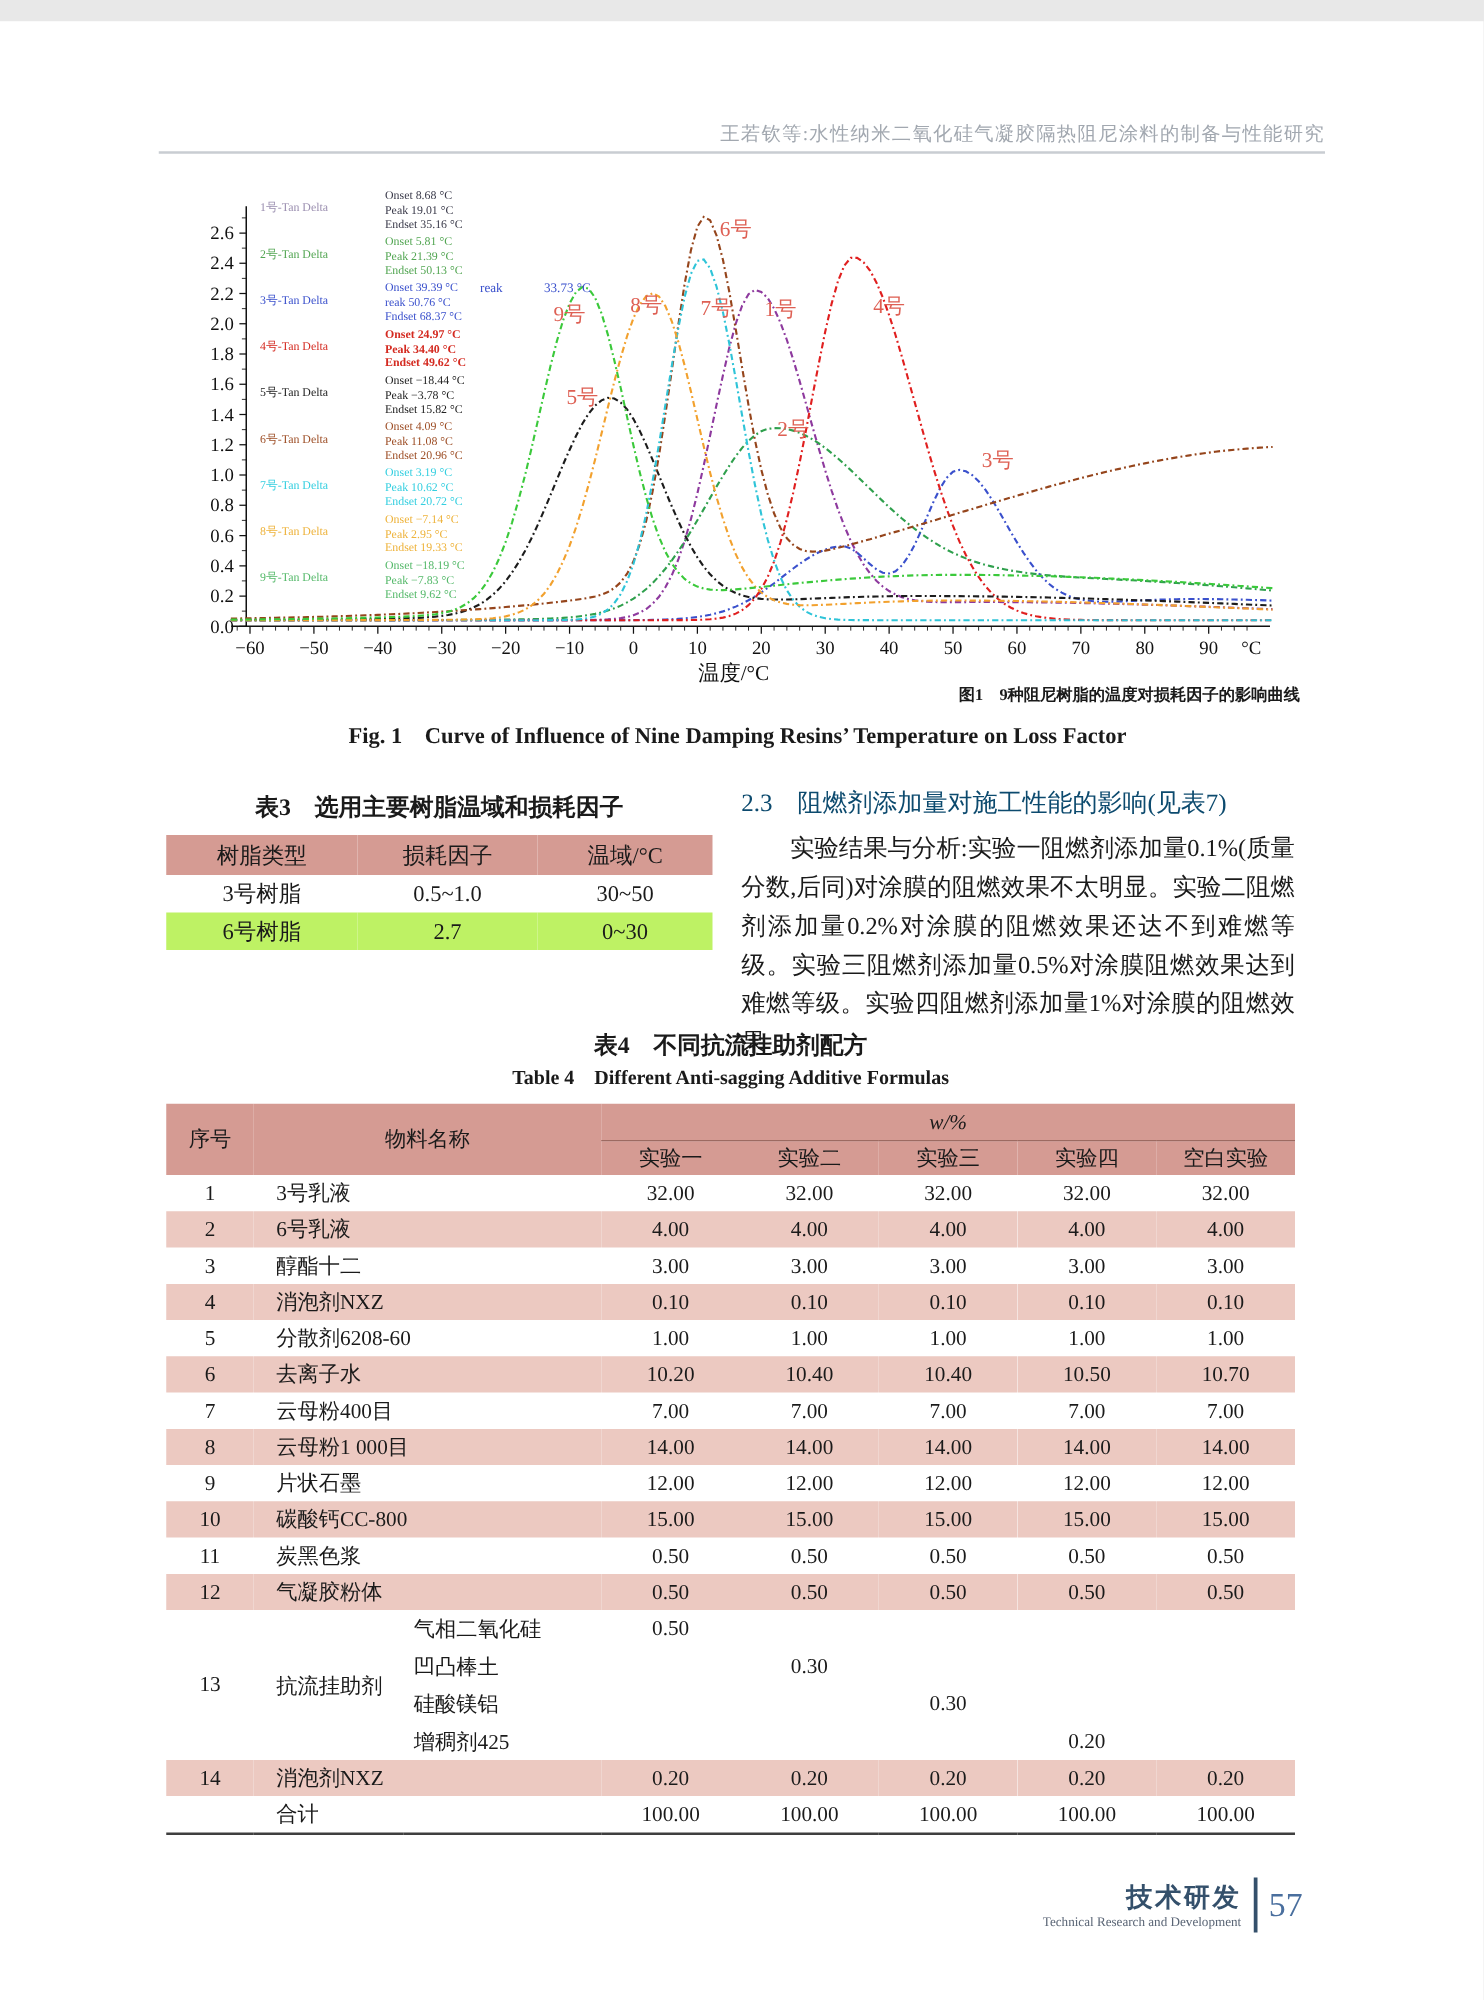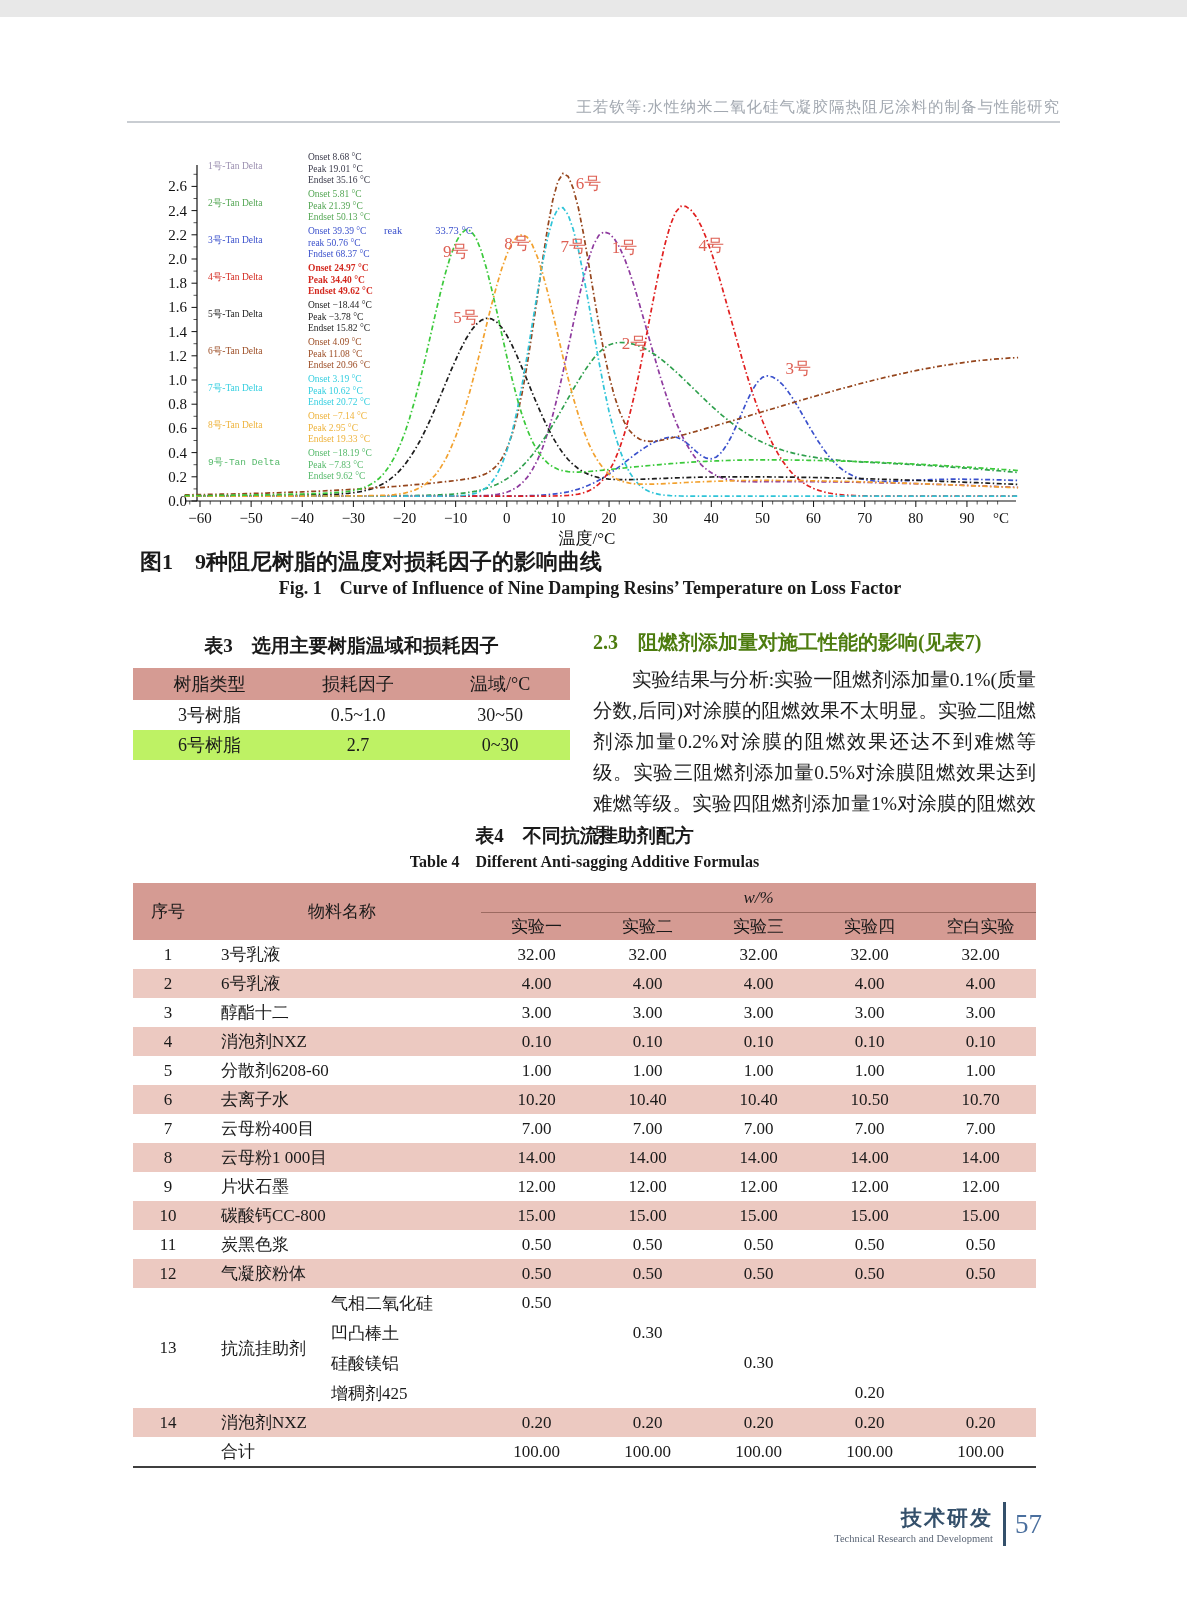--- a/index.html
+++ b/index.html
@@ -11,35 +11,35 @@
   .doc-header-rule{position:absolute;top:104px;left:127px;width:933px;height:2px;background:#c9cdd2;}
   
   .chart-wrap{position:absolute;left:140px;top:122px;width:900px;height:408px;}
   .chart-wrap svg{position:absolute;left:0;top:0;}
   svg text{font-family:"Liberation Serif","DejaVu Serif",serif;}
   .chart-legend{position:absolute;left:0;top:0;width:900px;height:408px;pointer-events:none;}
   .lg-entry{position:absolute;left:0;top:0;width:340px;height:37px;}
   .lg-label{position:absolute;left:68px;top:9px;font-size:9.5px;}
   .lg-info{position:absolute;left:168px;top:1px;font-size:9.5px;line-height:11.5px;white-space:nowrap;}
   .lg-info.bold{font-weight:bold;}
-  .fig-cap-zh{position:absolute;left:140px;top:530px;width:900px;text-align:left;
-        font-weight:bold;font-size:22px;}
+  .fig-cap-zh{position:absolute;left:140px;top:530px;width:900px;text-align:right;
+        font-weight:bold;font-size:13px;}
   .fig-cap-en{position:absolute;left:140px;top:559px;width:900px;text-align:center;
         font-weight:bold;font-size:18px;}
   
   .t3block{position:absolute;left:133px;top:616px;width:437px;}
   .t3-title-zh{text-align:center;font-weight:bold;font-size:19px;}
   .t3-title-en{text-align:center;font-weight:bold;font-size:18px;line-height:24px;margin-top:4px;}
   table.t3{width:100%;border-collapse:collapse;margin-top:9px;font-size:18px;}
   table.t3 th{background:#d59b93;font-weight:normal;height:30px;text-align:center;}
   table.t3 td{height:28px;text-align:center;}
   table.t3 tr.pink td{background:#bef264;}
   
   .sec23{position:absolute;left:593px;top:612px;width:443px;}
-  .sec23 h2{margin:0;font-size:20px;font-weight:bold;color:#4d7c0f;letter-spacing:0;}
+  .sec23 h2{margin:0;font-size:20px;font-weight:normal;color:#0c4a6e;letter-spacing:0;}
   .sec23 p{margin:8px 0 0 0;font-size:19.5px;line-height:31px;text-align:justify;text-indent:2em;}
   
   .t4block{position:absolute;left:133px;top:806px;width:903px;}
   .t4-title-zh{text-align:center;font-weight:bold;font-size:19px;}
   .t4-title-en{text-align:center;font-weight:bold;font-size:16px;margin-top:3px;}
   table.t4{width:100%;border-collapse:collapse;margin-top:10px;font-size:17px;table-layout:fixed;}
   table.t4 th{background:#d59b93;font-weight:normal;padding:0;}
   table.t4 tr.h1 th{height:29px;}
   table.t4 tr.h2 th{height:27px;}
   table.t4 th.c-w{border-bottom:1px solid #9c6a61;font-style:italic;}
@@ -289,21 +289,21 @@
         </div>
         <div class="lg-entry" style="top: 271px;">
           <span class="lg-label" style="color: rgb(238, 179, 60);">8号-Tan Delta</span>
           <div class="lg-info" style="color: rgb(238, 179, 60);">
             <div>Onset −7.14 °C</div>
             <div>Peak 2.95 °C</div>
             <div>Endset 19.33 °C</div>
           </div>
         </div>
         <div class="lg-entry" style="top: 308px;">
-          <span class="lg-label" style="color: rgb(85, 185, 106); font-family: Liberation Mono, monospace;">9号-Tan Delta</span>
+          <span class="lg-label" style="color: rgb(85, 185, 106);">9号-Tan Delta</span>
           <div class="lg-info" style="color: rgb(85, 185, 106);">
             <div>Onset −18.19 °C</div>
             <div>Peak −7.83 °C</div>
             <div>Endset 9.62 °C</div>
           </div>
         </div>
       </div>
   </div>
 
   <div class="fig-cap-zh">图1　9种阻尼树脂的温度对损耗因子的影响曲线</div>

